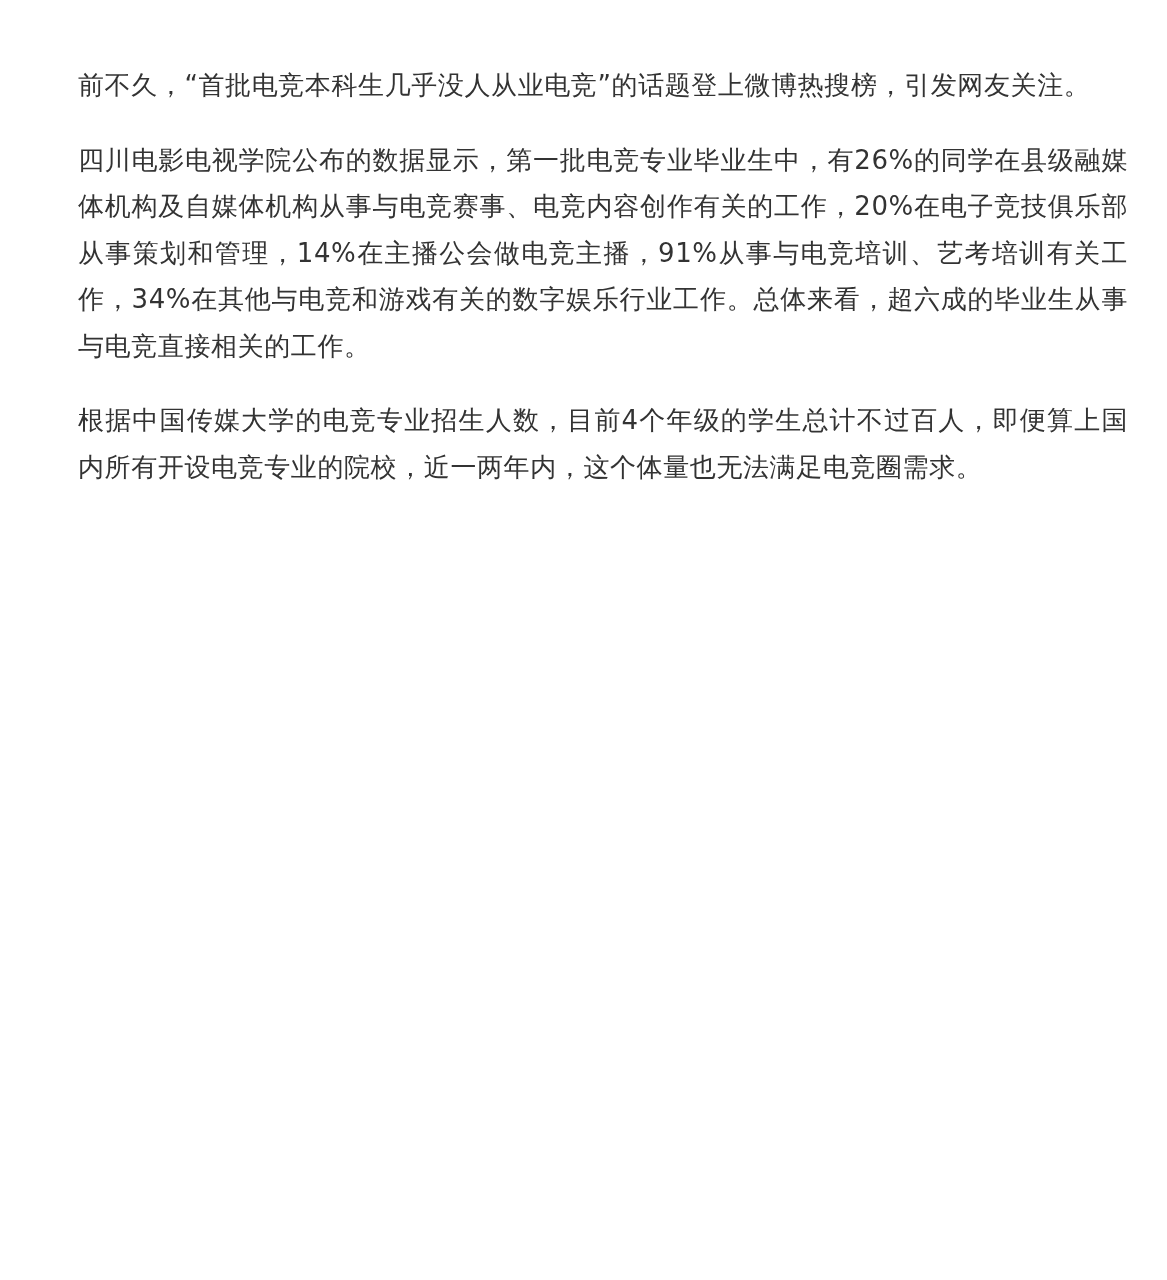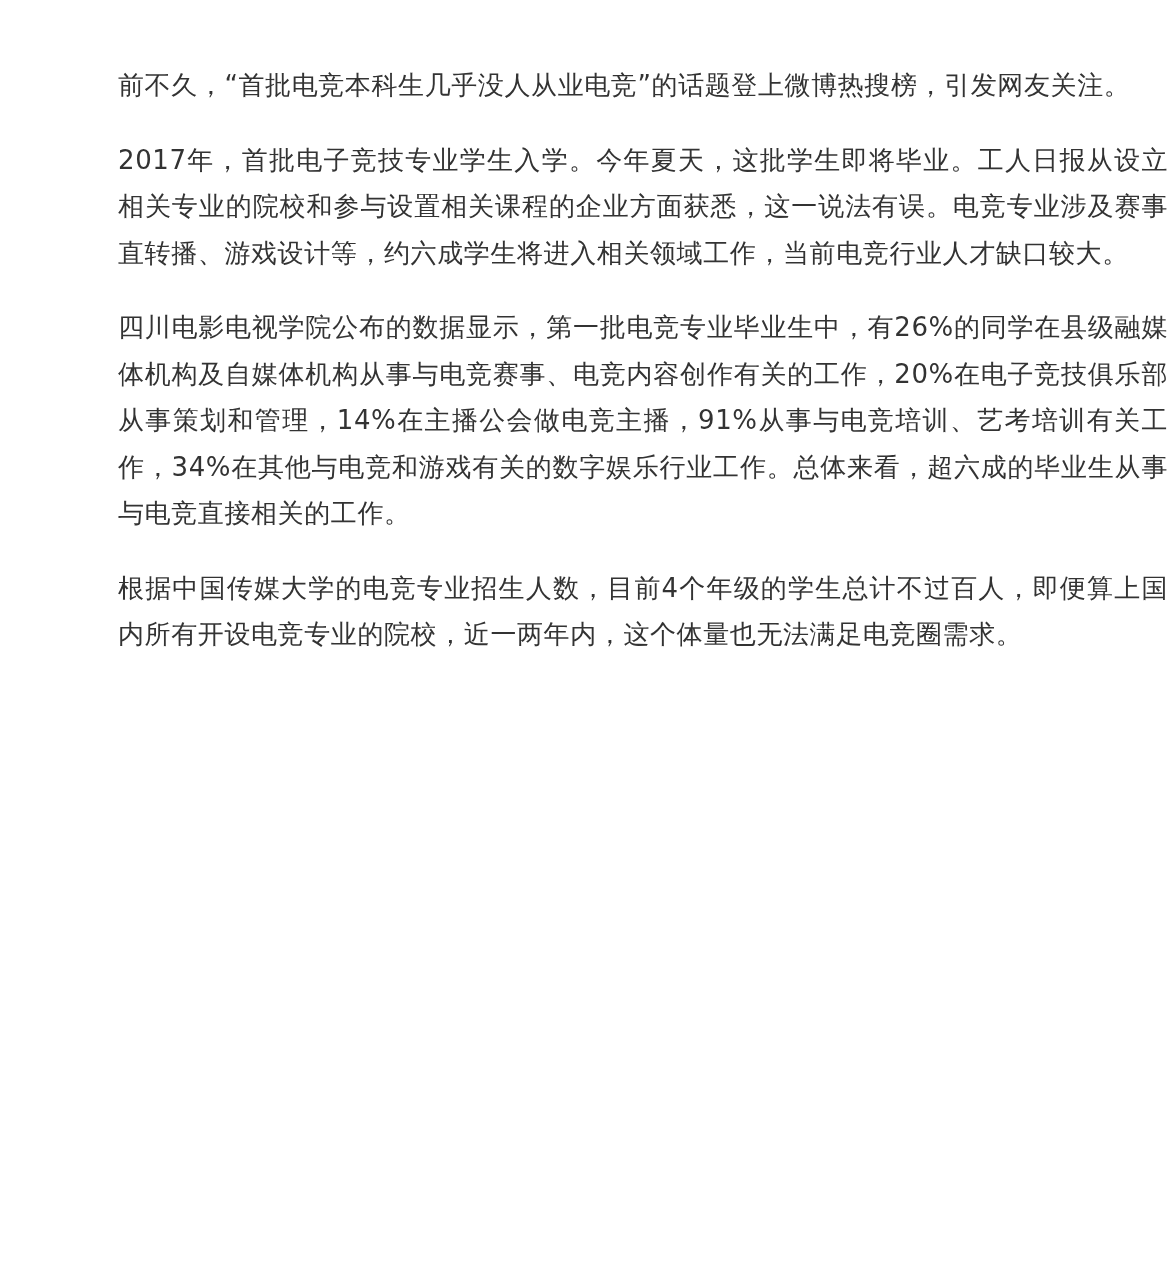--- a/index.html
+++ b/index.html
@@ -17,29 +17,27 @@
       position: absolute;
       left: 78px;
       top: 62px;
       width: 1050px;
       color: #333333;
       font-family: "DejaVu Sans", "Liberation Sans", sans-serif;
       font-size: 26px;
       line-height: 46.5px;
       letter-spacing: 0.6px;
       text-align: justify;
-      margin-left: 40px;
     }
     .article p {
       margin: 0 0 28px 0;
       padding: 0;
       word-break: break-all;
     }
   </style>
 </head>
 <body>
 
 <div class="article">
   <p>前不久，“首批电竞本科生几乎没人从业电竞”的话题登上微博热搜榜，引发网友关注。</p>
-  <p>2017年，首批电子竞技专业学生入学。今年夏天，这批学生即将毕业。工人日报从设立相关专业的院校和参与设置相关课程的企业方面获悉，这一说法有误。电竞专业涉及赛事直转播、游戏设计等，约六成学生将进入相关领域工作，当前电竞行业人才缺口较大。</p>
   <p>四川电影电视学院公布的数据显示，第一批电竞专业毕业生中，有26%的同学在县级融媒体机构及自媒体机构从事与电竞赛事、电竞内容创作有关的工作，20%在电子竞技俱乐部从事策划和管理，14%在主播公会做电竞主播，91%从事与电竞培训、艺考培训有关工作，34%在其他与电竞和游戏有关的数字娱乐行业工作。总体来看，超六成的毕业生从事与电竞直接相关的工作。</p>
   <p>根据中国传媒大学的电竞专业招生人数，目前4个年级的学生总计不过百人，即便算上国内所有开设电竞专业的院校，近一两年内，这个体量也无法满足电竞圈需求。</p>
 </div>
 
 </body></html>

